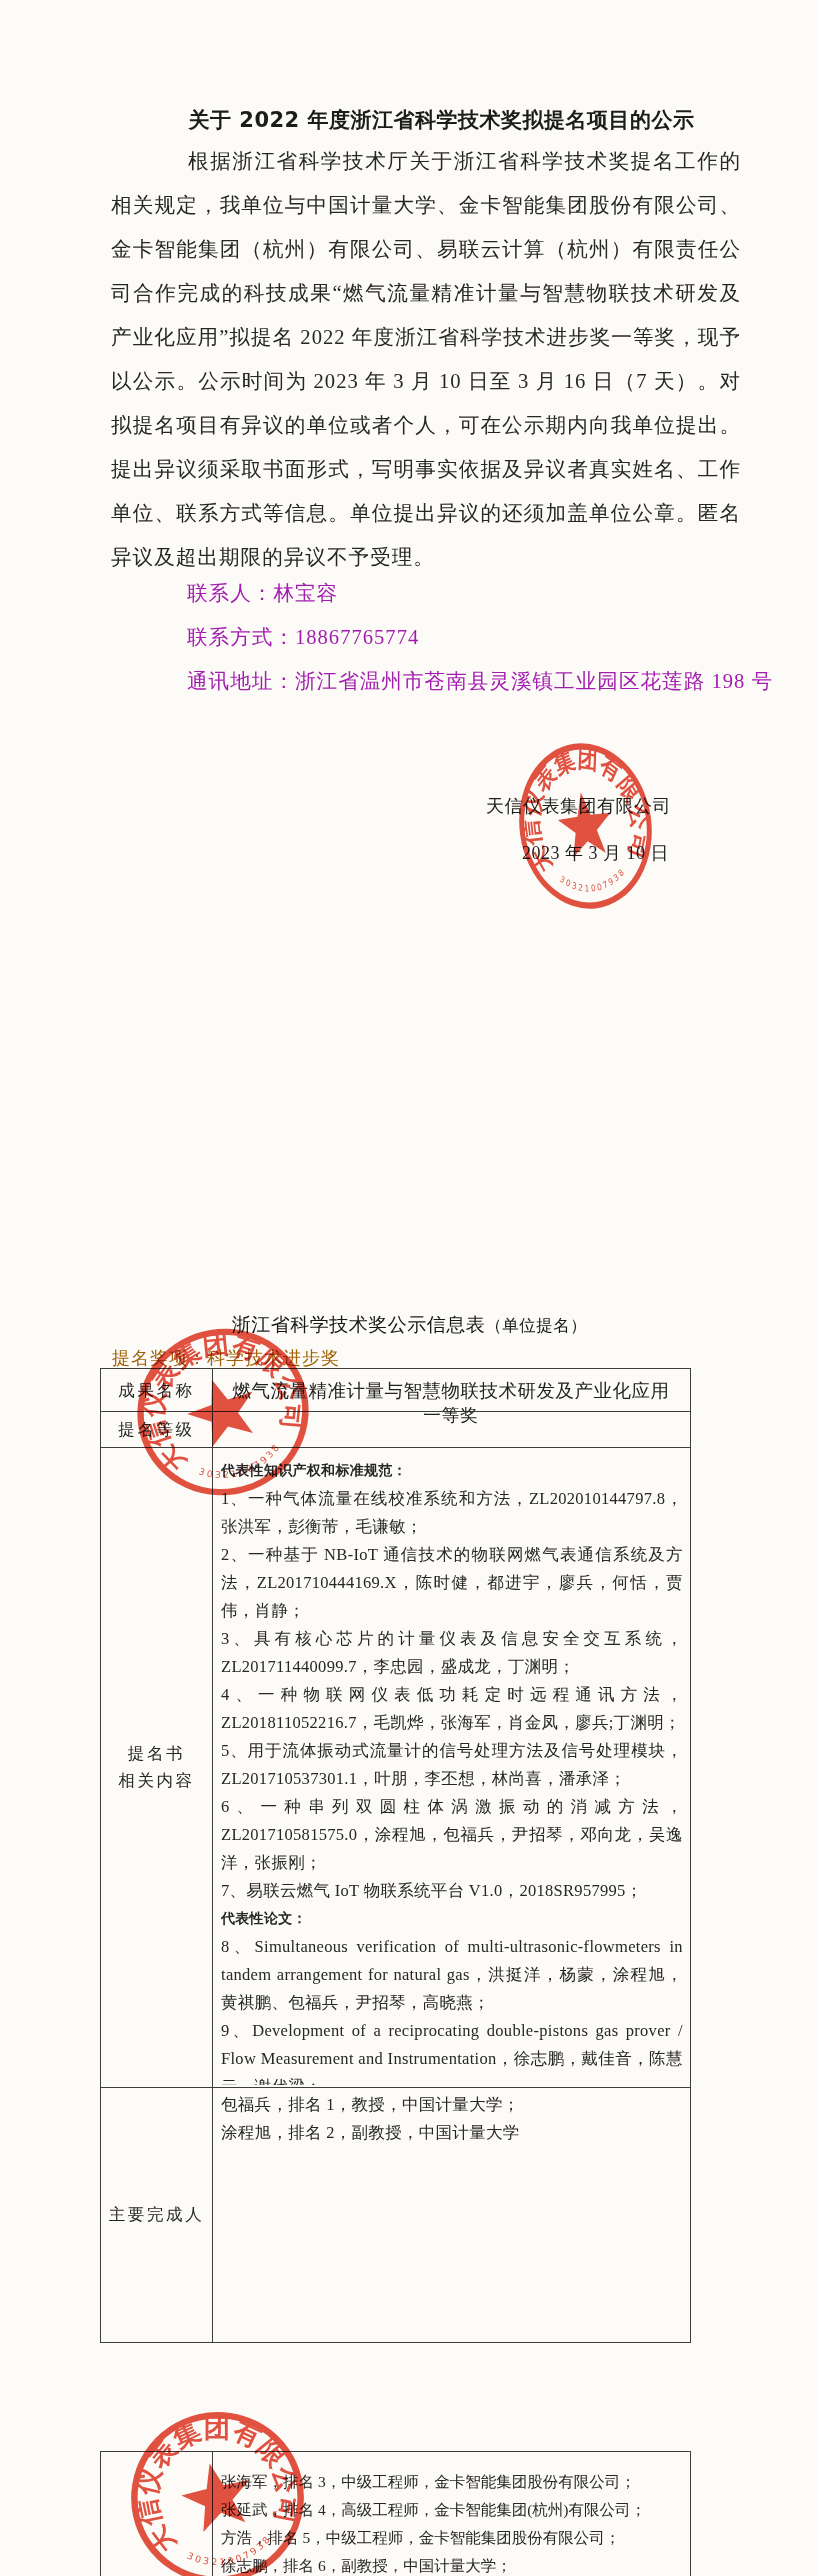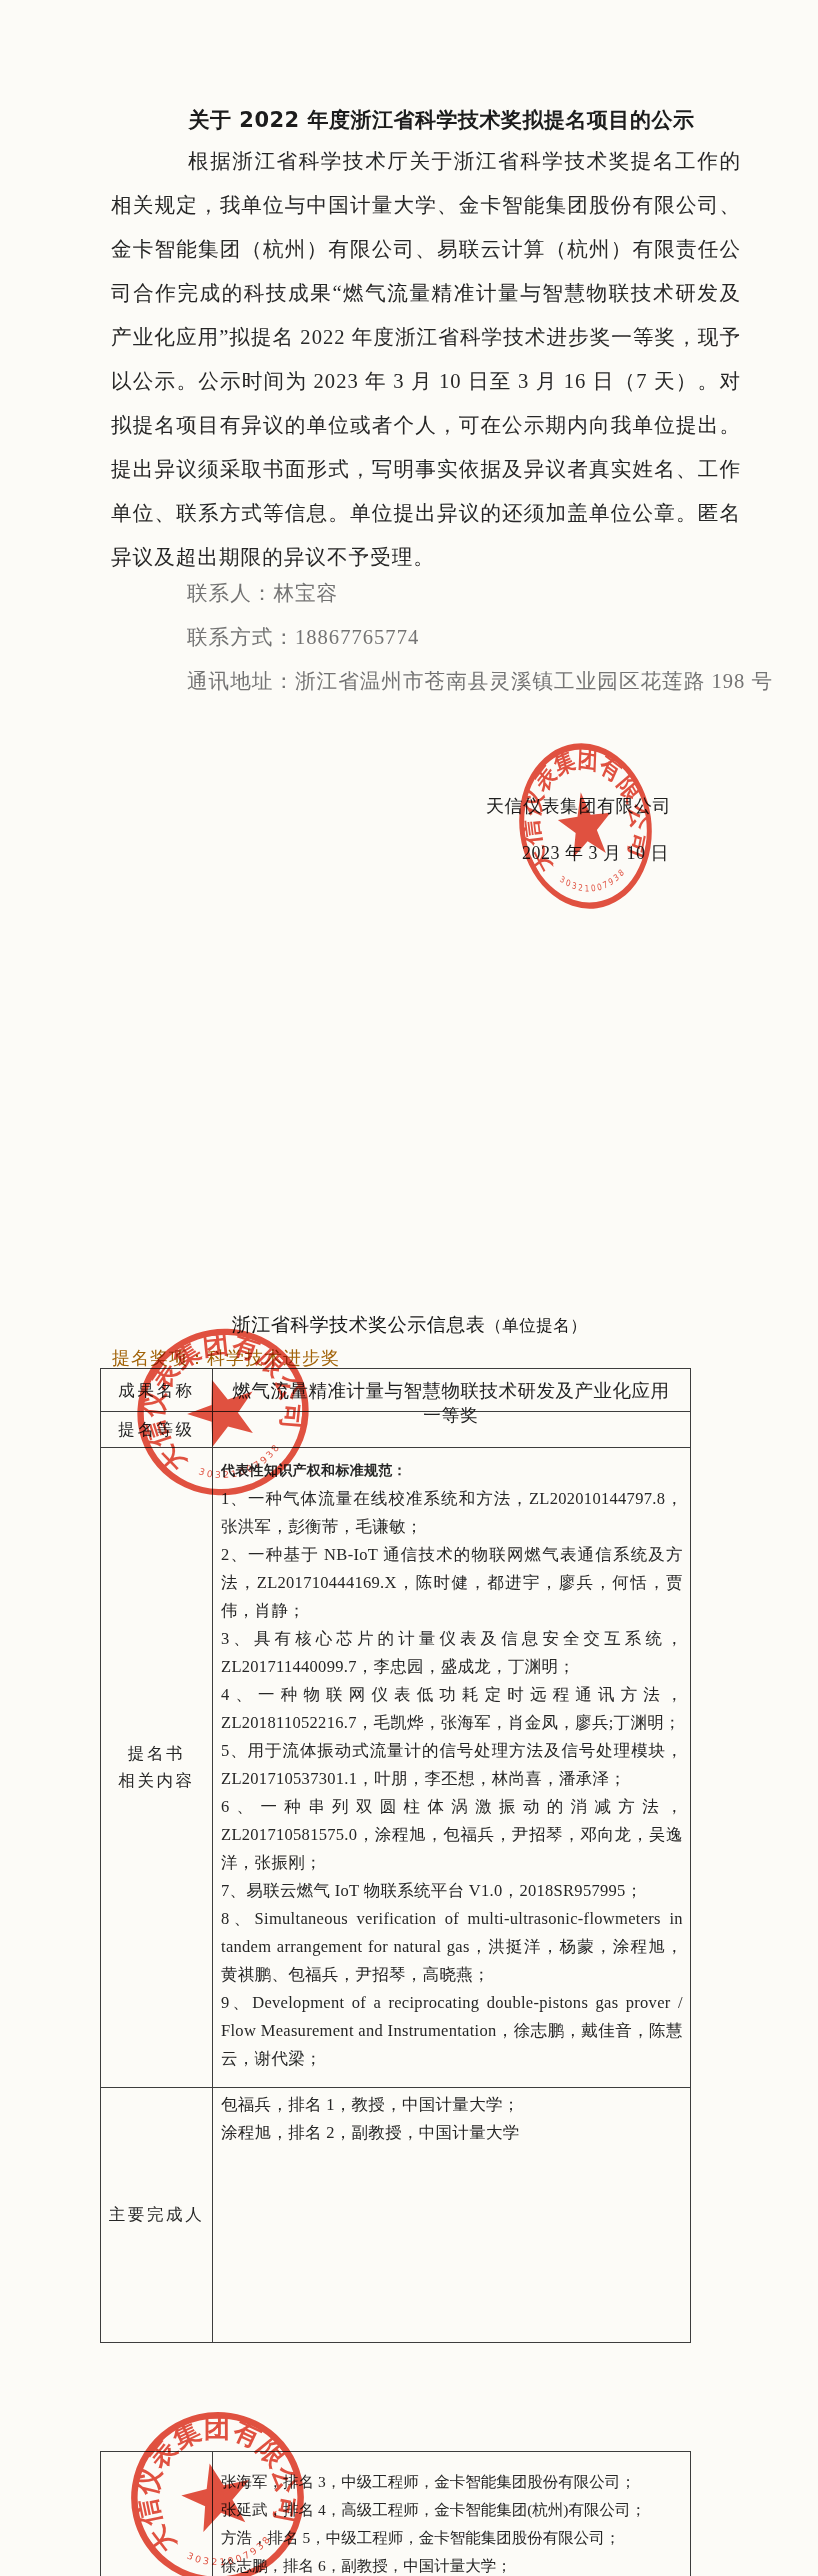--- a/index.html
+++ b/index.html
@@ -5,21 +5,21 @@
   html,body{margin:0;padding:0;background:#e9e7e2;}
   .sheet{position:relative;width:819px;height:3470px;background:#fcfbf7;overflow:hidden;
          font-family:"Liberation Serif","DejaVu Serif",serif;color:#222;}
   
   .a-title{position:absolute;left:0;top:106px;width:100%;text-align:center;
            font-family:"DejaVu Sans","Liberation Sans",sans-serif;font-weight:bold;
            font-size:21px;letter-spacing:0.5px;color:#1c1c1c;padding-left:32px;}
   .a-body{position:absolute;left:111px;top:139px;width:630px;font-size:20.6px;line-height:44px;
           text-align:justify;text-indent:77px;letter-spacing:1px;color:#262626;}
   .a-contact{position:absolute;left:187px;top:571px;font-size:20.6px;line-height:44px;
-             letter-spacing:1px;color:#737373;}
+             letter-spacing:1px;color:#a21caf;}
   .a-sign-company{position:absolute;left:486px;top:794px;font-size:18px;letter-spacing:0.5px;color:#1f1f1f;}
   .a-sign-date{position:absolute;left:522px;top:841px;font-size:18px;letter-spacing:0.5px;color:#1f1f1f;}
   
   .stamp{position:absolute;mix-blend-mode:multiply;opacity:.88;pointer-events:none;}
   .stamp svg{width:100%;height:100%;display:block;}
   .seal-ring{fill:none;stroke:#df3a28;stroke-width:11px;}
   .seal-star{fill:#df3a28;}
   .seal-ring-text{font-family:"Liberation Serif","DejaVu Serif",serif;font-weight:bold;
                   font-size:45px;fill:#df3a28;letter-spacing:1px;text-anchor:middle;}
   .seal-serial{font-family:"DejaVu Sans","Liberation Sans",sans-serif;font-size:16px;
@@ -111,20 +111,21 @@
       <div class="cell-header">代表性知识产权和标准规范：</div>
       <div>
           <div class="cell-line">1、一种气体流量在线校准系统和方法，ZL202010144797.8，张洪军，彭衡芾，毛谦敏；</div>
           <div class="cell-line">2、一种基于 NB-IoT 通信技术的物联网燃气表通信系统及方法，ZL201710444169.X，陈时健，都进宇，廖兵，何恬，贾伟，肖静；</div>
           <div class="cell-line">3、具有核心芯片的计量仪表及信息安全交互系统，ZL201711440099.7，李忠园，盛成龙，丁渊明；</div>
           <div class="cell-line">4、一种物联网仪表低功耗定时远程通讯方法，ZL201811052216.7，毛凯烨，张海军，肖金凤，廖兵;丁渊明；</div>
           <div class="cell-line">5、用于流体振动式流量计的信号处理方法及信号处理模块，ZL201710537301.1，叶朋，李丕想，林尚喜，潘承泽；</div>
           <div class="cell-line">6、一种串列双圆柱体涡激振动的消减方法，ZL201710581575.0，涂程旭，包福兵，尹招琴，邓向龙，吴逸洋，张振刚；</div>
           <div class="cell-line">7、易联云燃气 IoT 物联系统平台 V1.0，2018SR957995；</div>
         </div>
+      <div class="cell-header">代表性论文：</div>
       <div>
           <div class="cell-line">8、Simultaneous verification of multi-ultrasonic-flowmeters in tandem arrangement for natural gas，洪挺洋，杨蒙，涂程旭，黄祺鹏、包福兵，尹招琴，高晓燕；</div>
           <div class="cell-line">9、Development of a reciprocating double-pistons gas prover / Flow Measurement and Instrumentation，徐志鹏，戴佳音，陈慧云，谢代梁；</div>
         </div>
     </div>
 
     <div class="lab" style="top:718px;bottom:0">
       <span>主要完成人</span>
     </div>
     <div class="cellwrap" style="top:722px;bottom:2.1px">

